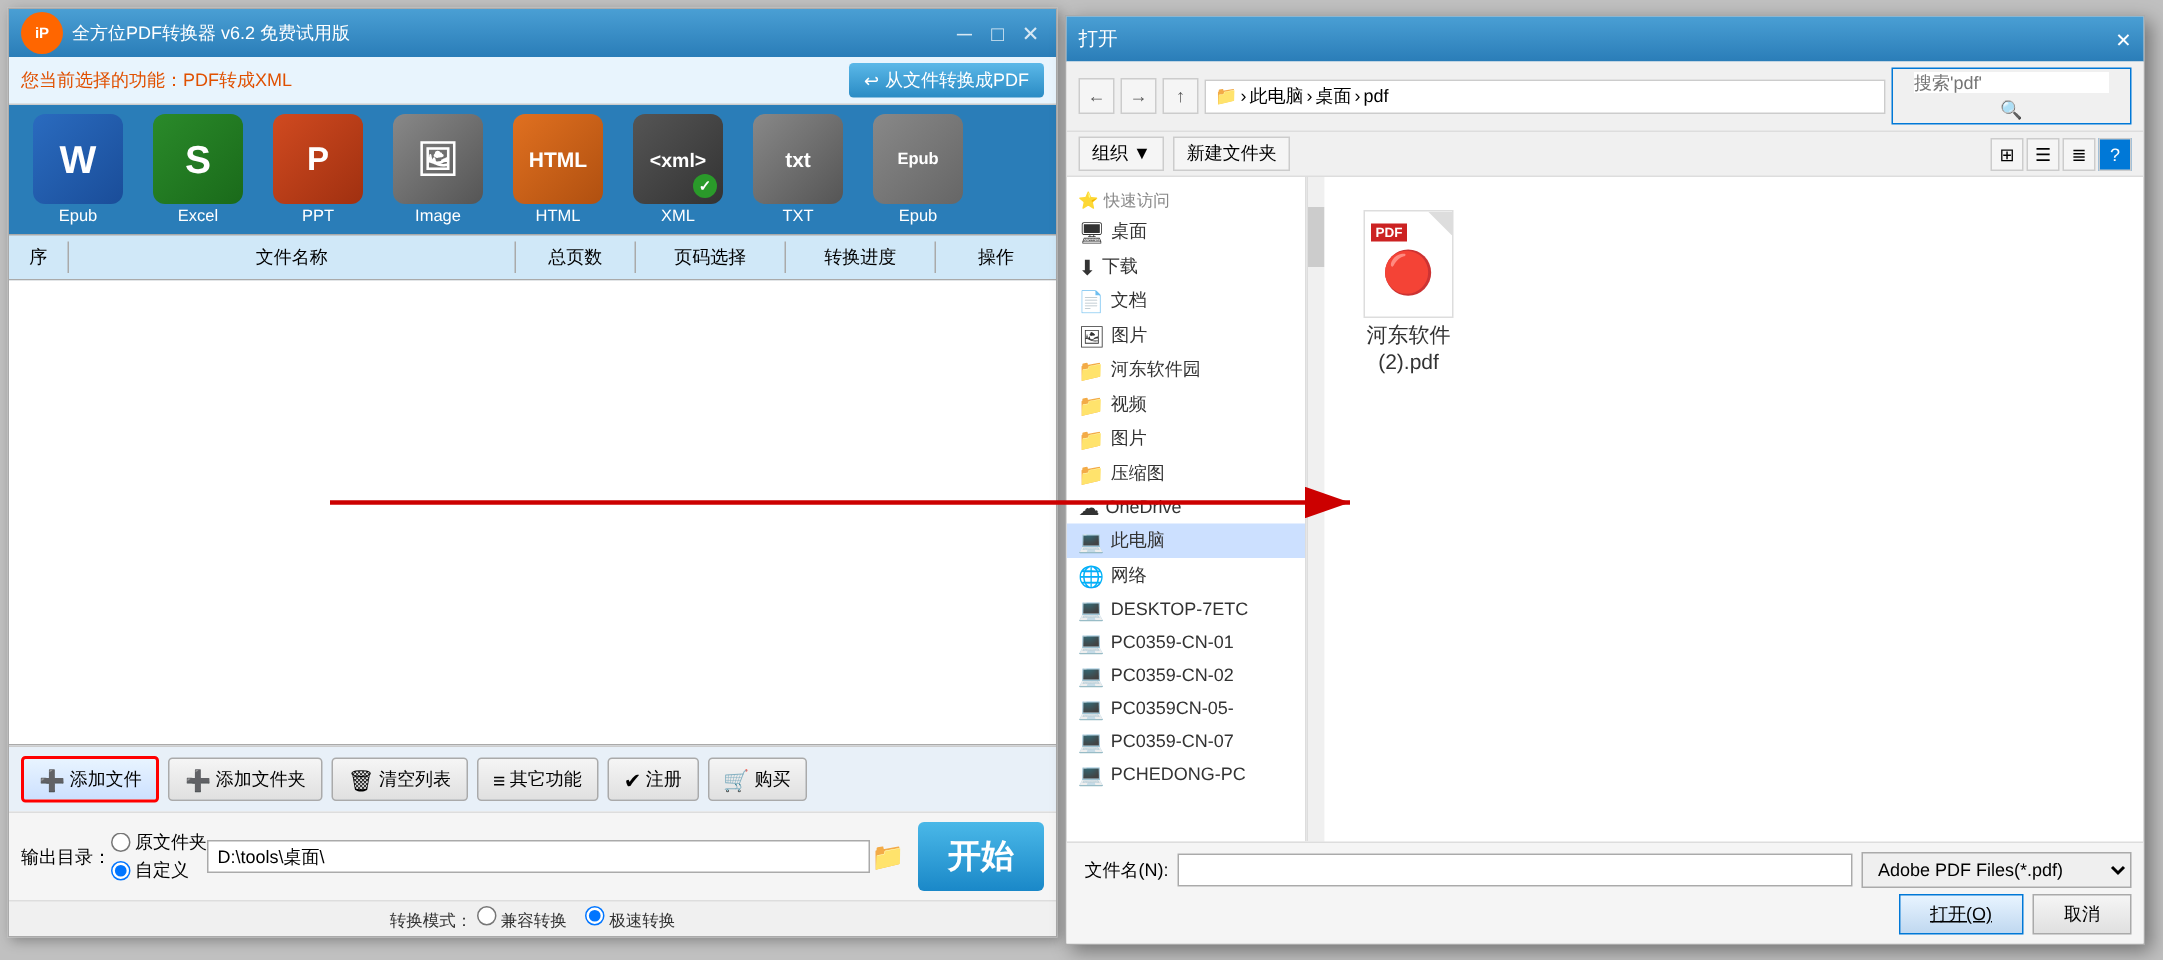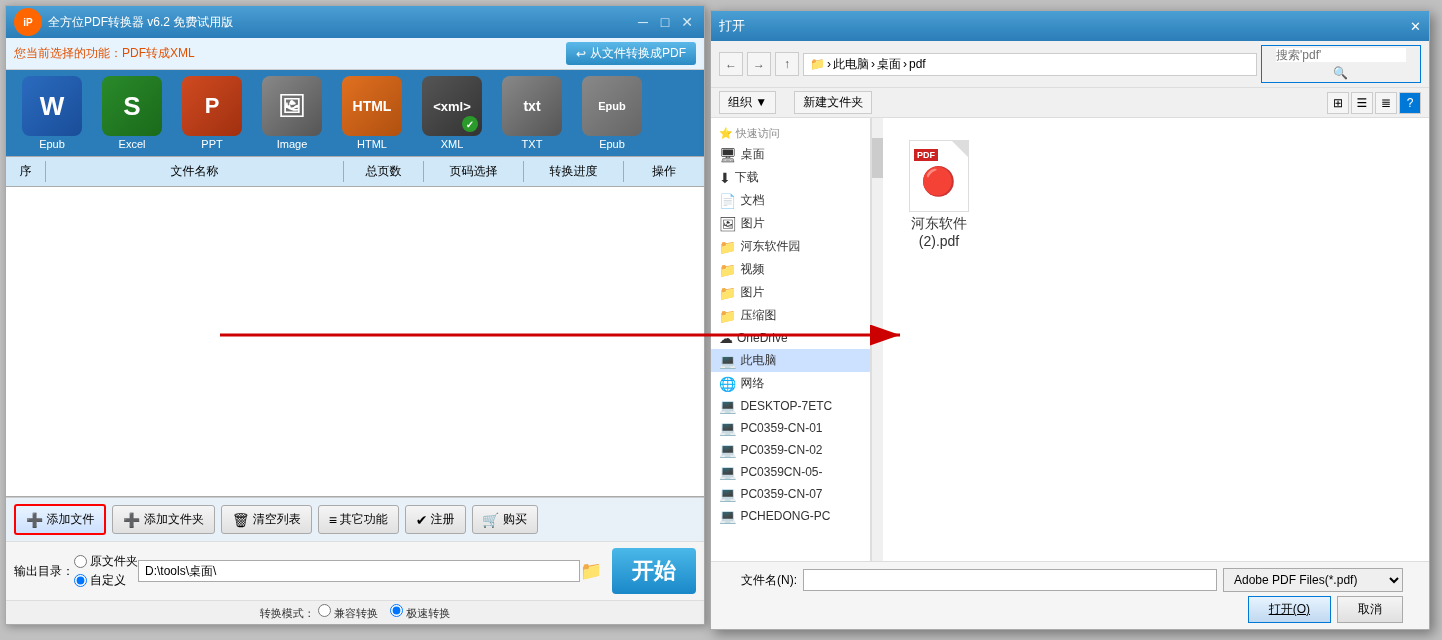--- a/index.html
+++ b/index.html
@@ -293,21 +293,21 @@
     .search-input {
       border: none;
       outline: none;
       width: 130px;
       font-size: 12px;
     }
 
     .dialog-toolbar {
       display: flex;
       align-items: center;
-      gap: 18px;
+      gap: 6px;
       padding: 3px 8px;
       background: #f0f0f0;
       border-bottom: 1px solid #ddd;
       font-size: 12px;
     }
     .dialog-toolbar-btn {
       border: 1px solid #ccc;
       background: #f5f5f5;
       padding: 2px 8px;
       cursor: pointer;
@@ -396,21 +396,21 @@
       left: 4px;
     }
     .pdf-graphic {
       margin-top: 10px;
       font-size: 28px;
       color: #cc0000;
     }
     .file-name { font-size: 14px; text-align: center; margin-top: 3px; color: #333; }
 
     .dialog-footer {
-      padding: 6px 26px;
+      padding: 6px 8px;
       border-top: 1px solid #ddd;
       background: #f5f5f5;
       display: flex;
       flex-direction: column;
       gap: 4px;
     }
     .footer-row-item {
       display: flex;
       align-items: center;
       gap: 6px;

